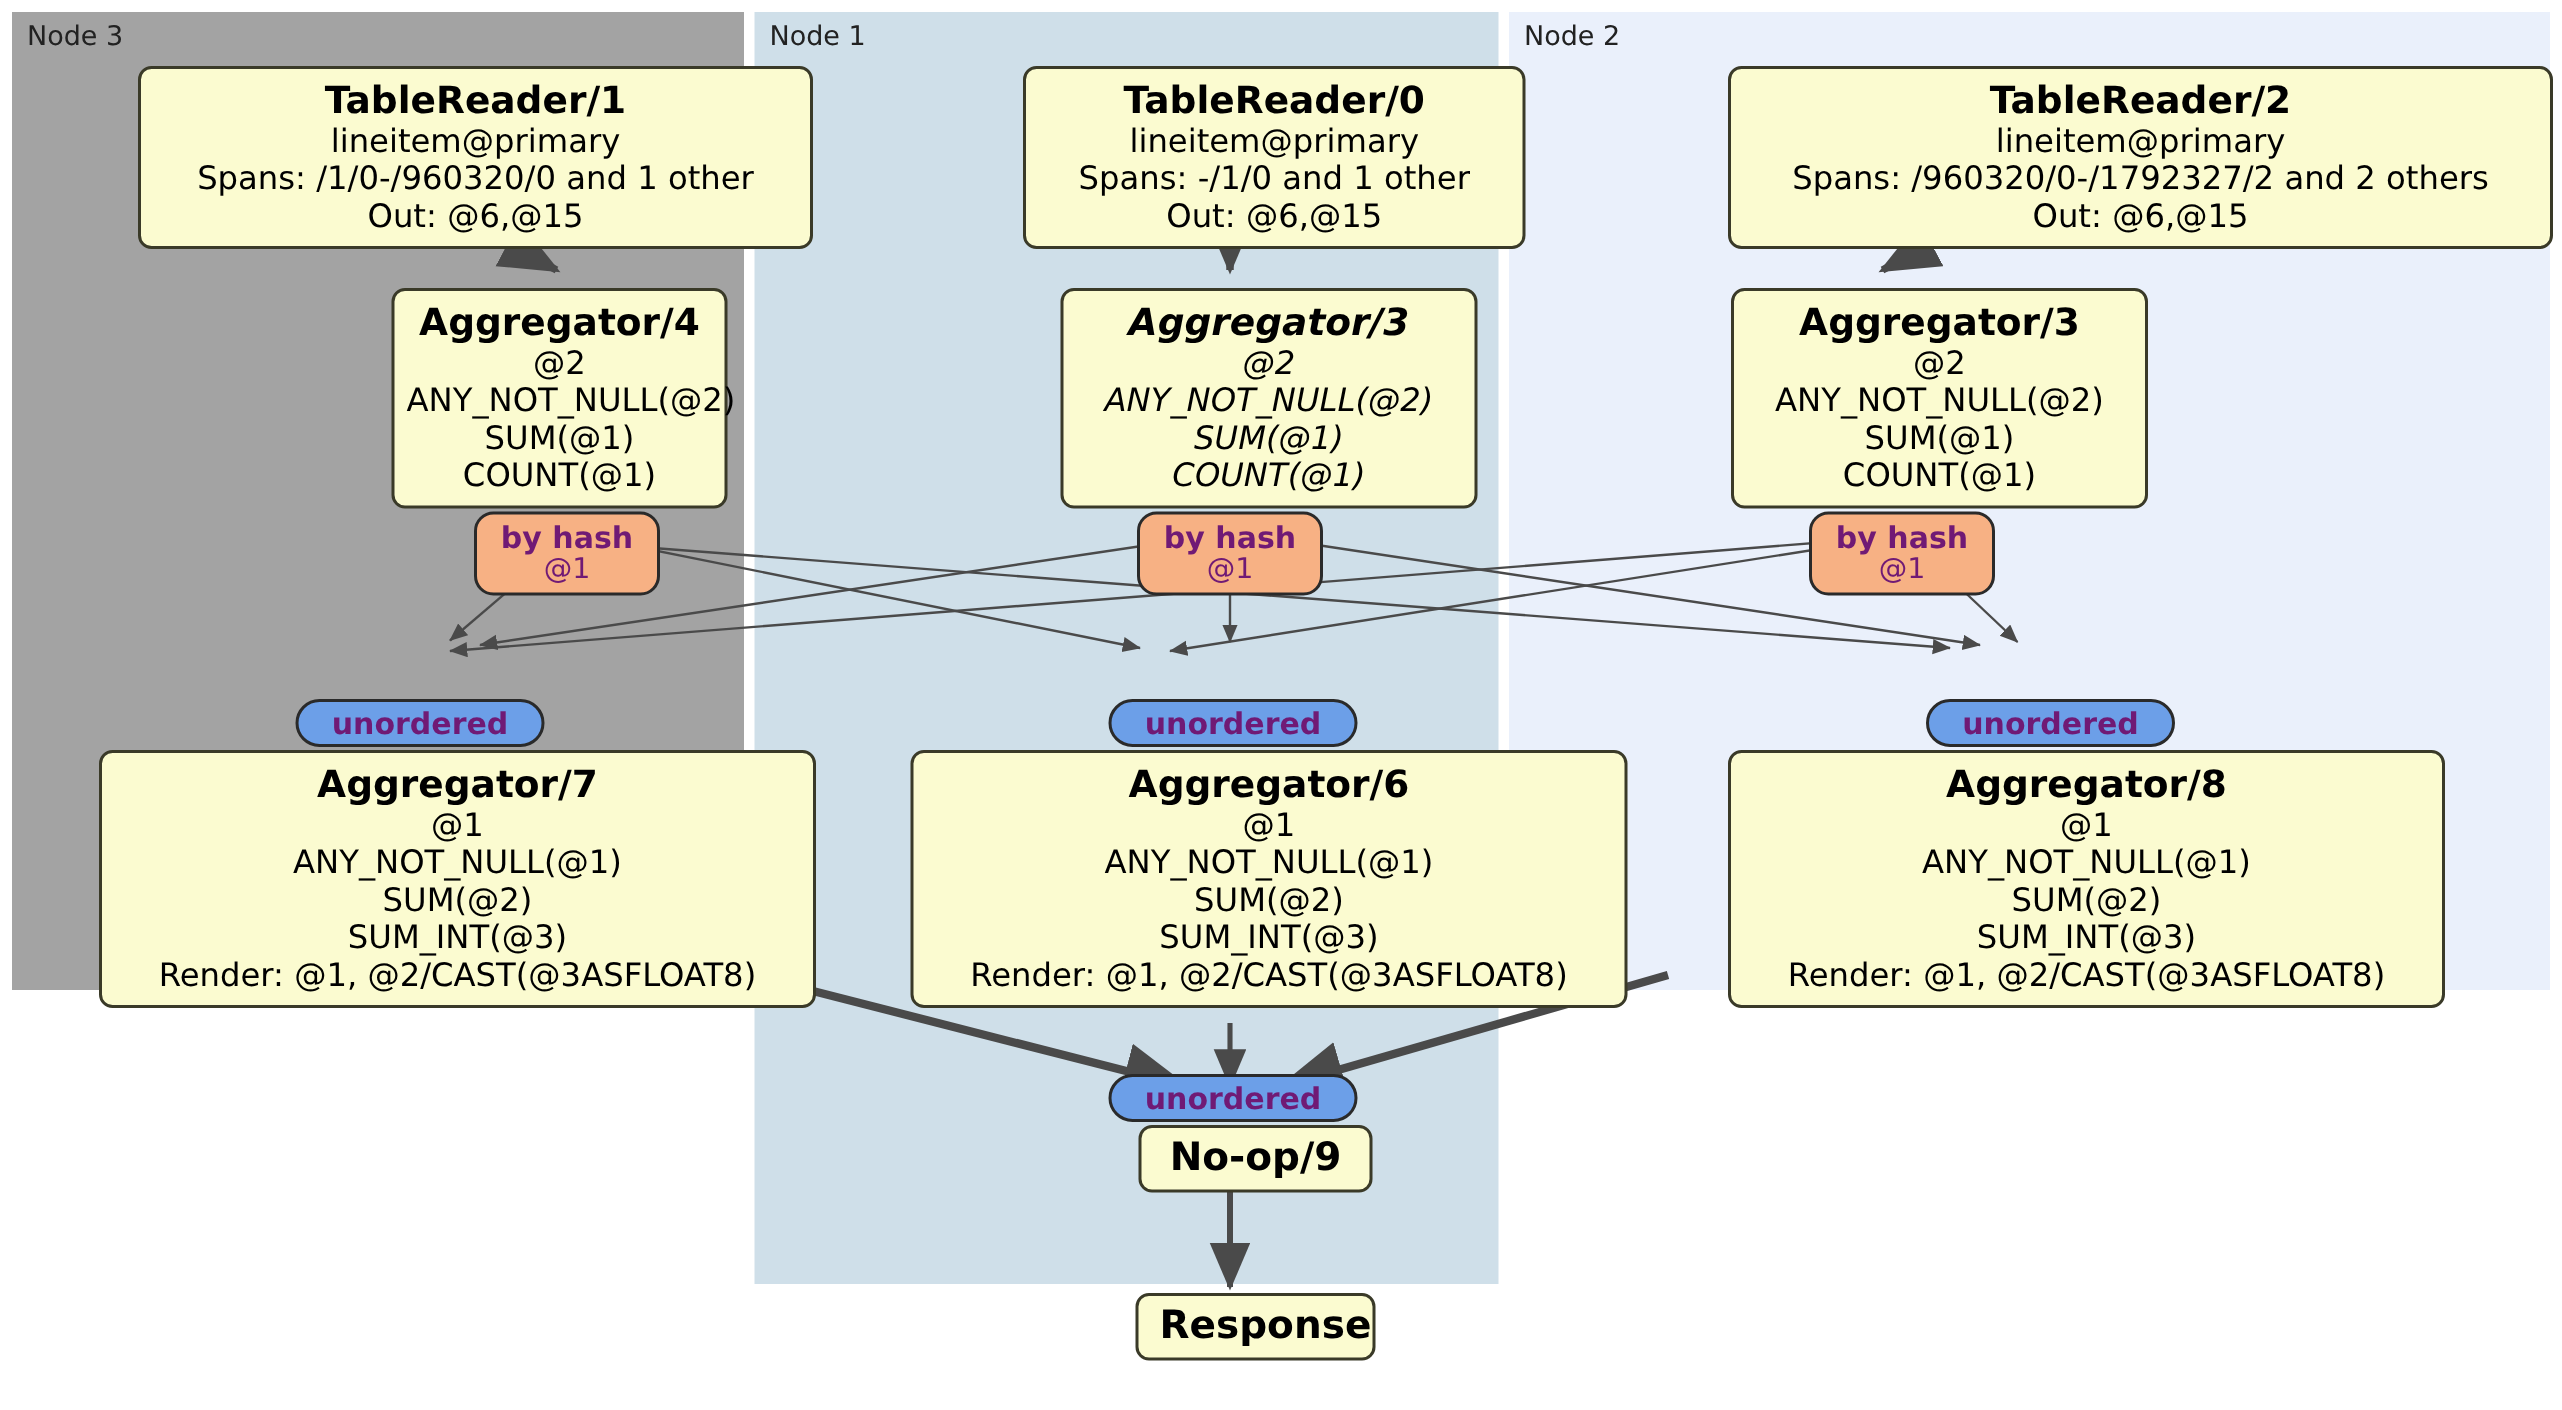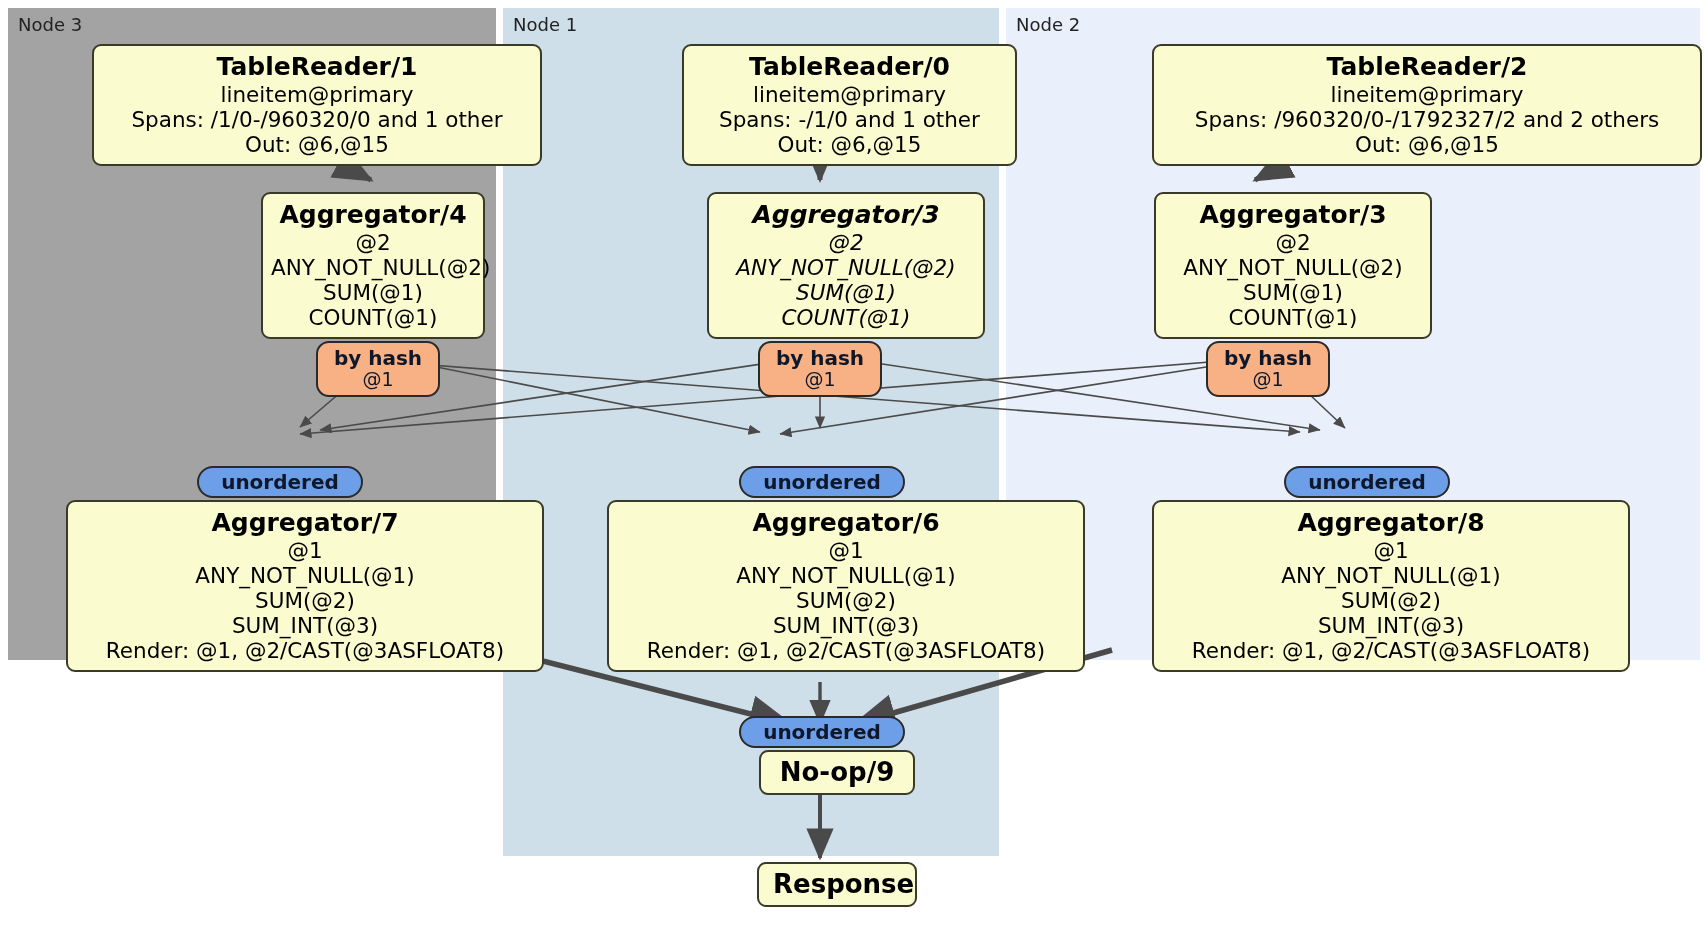--- a/index.html
+++ b/index.html
@@ -12,21 +12,21 @@
 
   #edges{position:absolute;left:0;top:0;width:1708px;height:940px;pointer-events:none;}
 
   .node{position:absolute;box-sizing:border-box;background:#fbfbd0;border:2.5px solid #3a3a28;
         border-radius:9px;text-align:center;padding:6px 8px 7px 8px;
         font-size:21px;line-height:1.12;color:#000;margin-left:24px;}
   .node .ttl{font-weight:bold;font-size:25px;line-height:1.18;display:block;}
   .node .ln{display:block;font-size:21.5px;line-height:1.17;white-space:nowrap;}
 
   .badge{position:absolute;box-sizing:border-box;text-align:center;border:2.5px solid #2a2a2a;
-         color:#0f172a;line-height:1.1;}
+         color:#701a75;line-height:1.1;}
   .badge .b1{display:block;font-weight:bold;font-size:20px;}
   .badge .b2{display:block;font-size:19px;}
   .hash{background:#f7b184;border-radius:13px;padding:4px 10px 5px 10px;}
   .unord{background:#6c9fe8;border-radius:18px;padding:3px 12px;}
   .unord .b1{font-size:20px;}
 
   .small-node{font-size:25px;padding:5px 14px;}
   .small-node .ttl{font-size:26px;}
 </style>
 </head>

